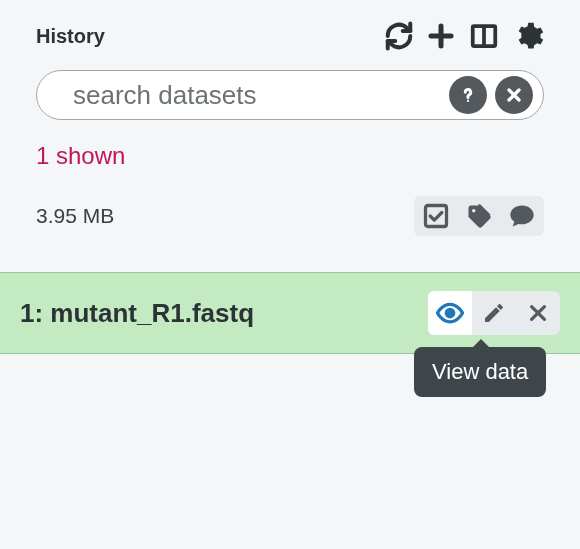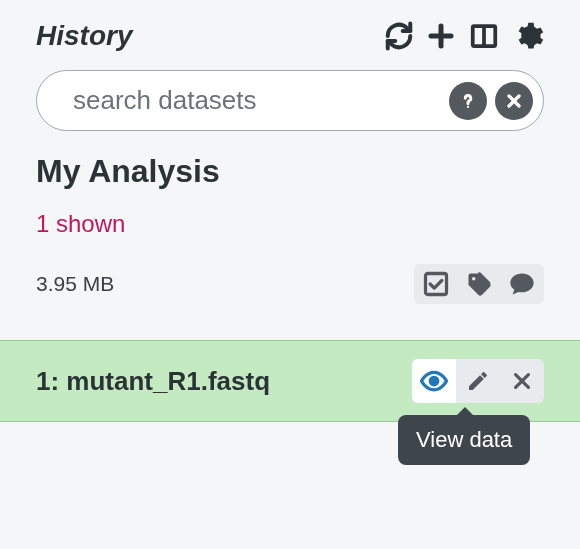--- a/index.html
+++ b/index.html
@@ -15,41 +15,40 @@
   .panel {
     padding: 20px 36px 0 36px;
   }
   .header-row {
     display: flex;
     align-items: center;
     justify-content: space-between;
     margin-bottom: 18px;
   }
   .title {
-    font-size: 28px;
+    font-size: 20px;
     font-weight: 700;
     color: #2c3337;
-    font-style: italic;
   }
   .header-icons {
     display: flex;
     gap: 12px;
     align-items: center;
   }
   .header-icons .icon {
     color: #2c3337;
     cursor: pointer;
   }
   .search-wrap {
     display: flex;
     align-items: center;
     border: 1.5px solid #a0a8ae;
     border-radius: 36px;
     padding: 0 10px 0 34px;
-    height: 61px;
+    height: 50px;
     background: #fff;
     margin-bottom: 22px;
   }
   .search-input {
     flex: 1;
     border: none;
     outline: none;
     font-size: 26px;
     color: #555;
     background: transparent;
@@ -100,21 +99,21 @@
     cursor: pointer;
   }
   .dataset-row {
     display: flex;
     align-items: center;
     justify-content: space-between;
     background: #c3eac0;
     border-top: 1px solid #97c994;
     border-bottom: 1px solid #97c994;
     margin: 0 -36px;
-    padding: 18px 36px;
+    padding: 18px 20px;
     position: relative;
   }
   .dataset-title {
     font-size: 26px;
     font-weight: 700;
     color: #2c3337;
   }
   .ds-btns {
     display: flex;
     background: #e8ebed;
@@ -203,21 +202,20 @@
         </svg>
     </span>
     <span class="circle-btn">
       <svg width="20" height="20" viewBox="0 0 24 24" fill="none" stroke="#fff" stroke-width="4" stroke-linecap="round">
           <line x1="6" y1="6" x2="18" y2="18"></line>
           <line x1="6" y1="18" x2="18" y2="6"></line>
         </svg>
     </span>
   </div>
 
-  <div class="analysis-name">My Analysis</div>
   <div class="shown-text">1 shown</div>
 
   <div class="size-row">
     <div class="size-text">3.95 MB</div>
     <div class="meta-btns">
       <span class="micon">
         <svg width="28" height="28" viewBox="0 0 24 24" fill="none" stroke="currentColor" stroke-width="2.8" stroke-linecap="round" stroke-linejoin="round">
             <rect x="3" y="3" width="18" height="18" rx="2"></rect>
             <polyline points="7 12 10.5 15.5 17 9"></polyline>
           </svg>

